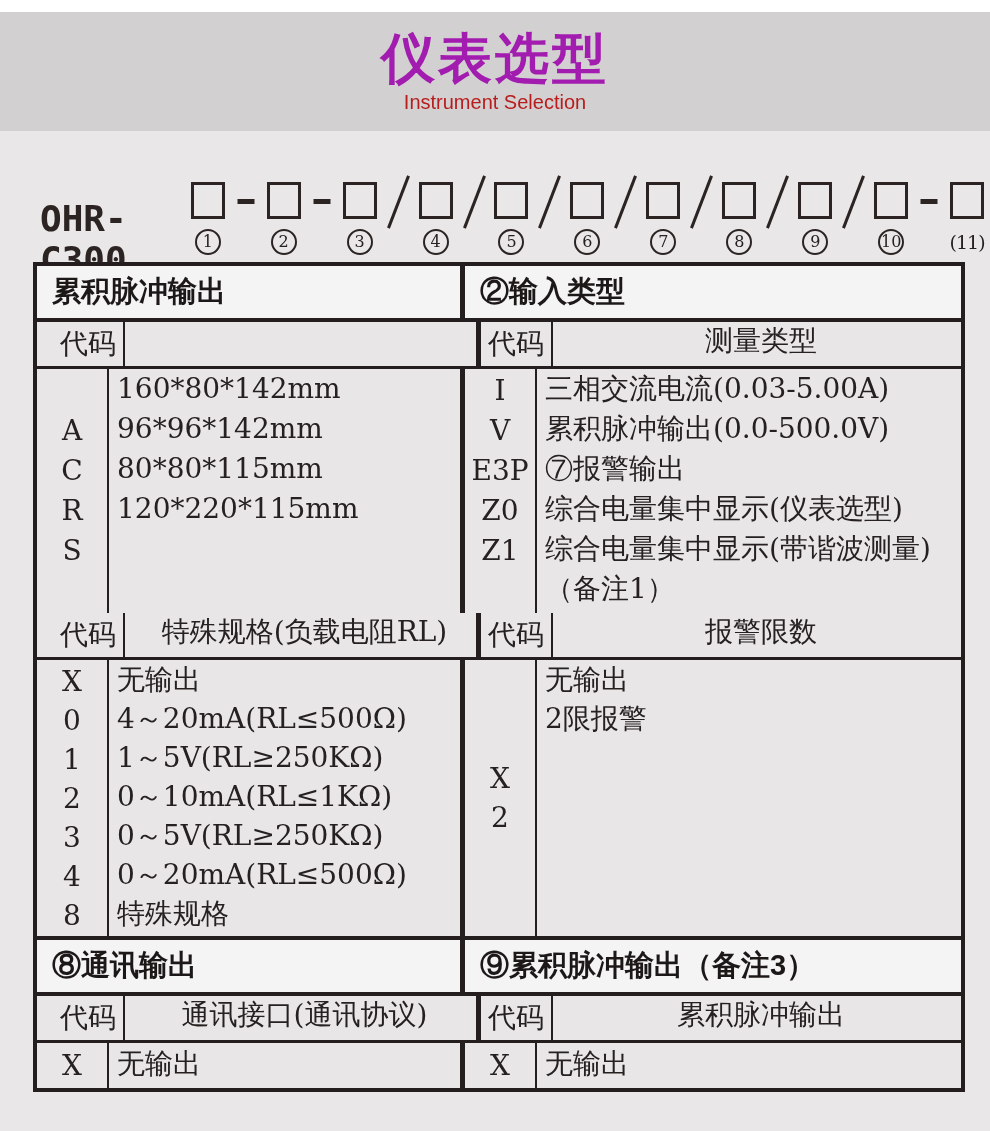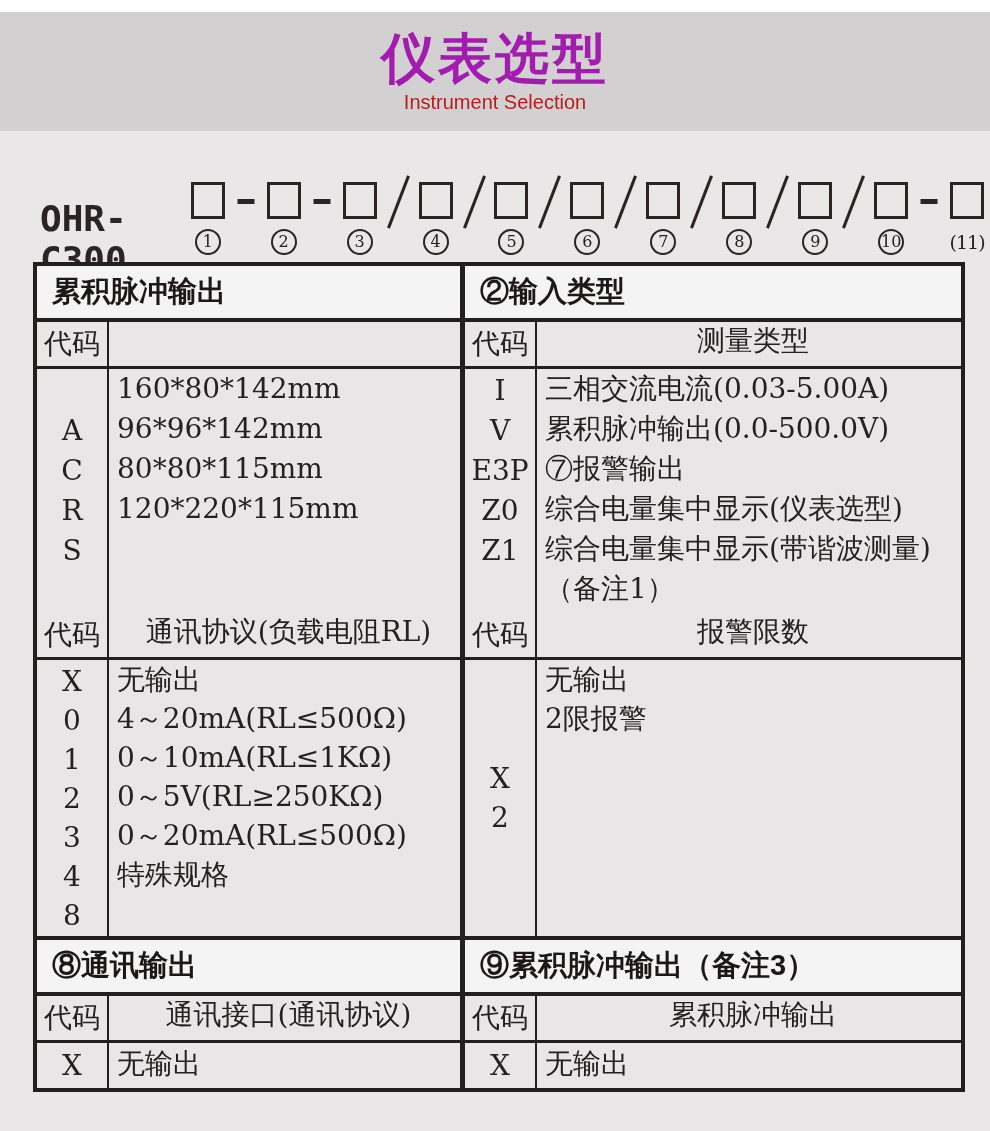--- a/index.html
+++ b/index.html
@@ -58,21 +58,21 @@
   .half-l { width:423px; display:flex; }
   .mid-div { width:5px; background:#241f1e; flex:none; }
   .half-r { flex:1; display:flex; }
   .sechead { background:#f5f4f4; height:52px; }
   .sechead.inner { border-top:4px solid #241f1e; border-bottom:4px solid #241f1e; height:60px; }
   .sechead:first-child { border-bottom:4px solid #241f1e; height:56px; }
   .sec-title {
     display:flex; align-items:center; padding-left:15px;
     font-size:29px; font-weight:bold; color:#1c1817; white-space:nowrap; width:100%;
   }
-  .colhead { height:47px; border-bottom:3px solid #241f1e; }
+  .colhead { height:47px; border-bottom:3px solid #241f1e;padding-left:16px; }
   .colhead .codecol, .colhead .desccol { display:flex; align-items:center; }
   .codecol {
     width:72px; flex:none; border-right:2px solid #241f1e;
     text-align:center; justify-content:center;
     font-family:"DejaVu Serif", serif; font-size:28px;
     display:flex; flex-direction:column;
   }
   .desccol {
     flex:1; padding-left:8px; font-family:"DejaVu Serif", serif; font-size:28px;
     display:flex; flex-direction:column; white-space:nowrap; overflow:hidden;
@@ -224,21 +224,21 @@
           <div class="line">综合电量集中显示(带谐波测量)</div>
           <div class="line">（备注1）</div>
         </div>
       </div>
     </div>
 
 
     <div class="t-row colhead">
       <div class="half-l">
         <div class="codecol">代码</div>
-        <div class="desccol">通讯协议(负载电阻RL)</div>
+        <div class="desccol">特殊规格(负载电阻RL)</div>
       </div>
       <div class="mid-div"></div>
       <div class="half-r">
         <div class="codecol">代码</div>
         <div class="desccol">报警限数</div>
       </div>
     </div>
 
     <div class="t-row body2">
       <div class="half-l">
@@ -247,20 +247,21 @@
           <div class="line">0</div>
           <div class="line">1</div>
           <div class="line">2</div>
           <div class="line">3</div>
           <div class="line">4</div>
           <div class="line">8</div>
         </div>
         <div class="desccol">
           <div class="line">无输出</div>
           <div class="line">4～20mA(RL≤500Ω)</div>
+          <div class="line">1～5V(RL≥250KΩ)</div>
           <div class="line">0～10mA(RL≤1KΩ)</div>
           <div class="line">0～5V(RL≥250KΩ)</div>
           <div class="line">0～20mA(RL≤500Ω)</div>
           <div class="line">特殊规格</div>
         </div>
       </div>
       <div class="mid-div"></div>
       <div class="half-r">
         <div class="codecol">
           <div class="line">X</div>

